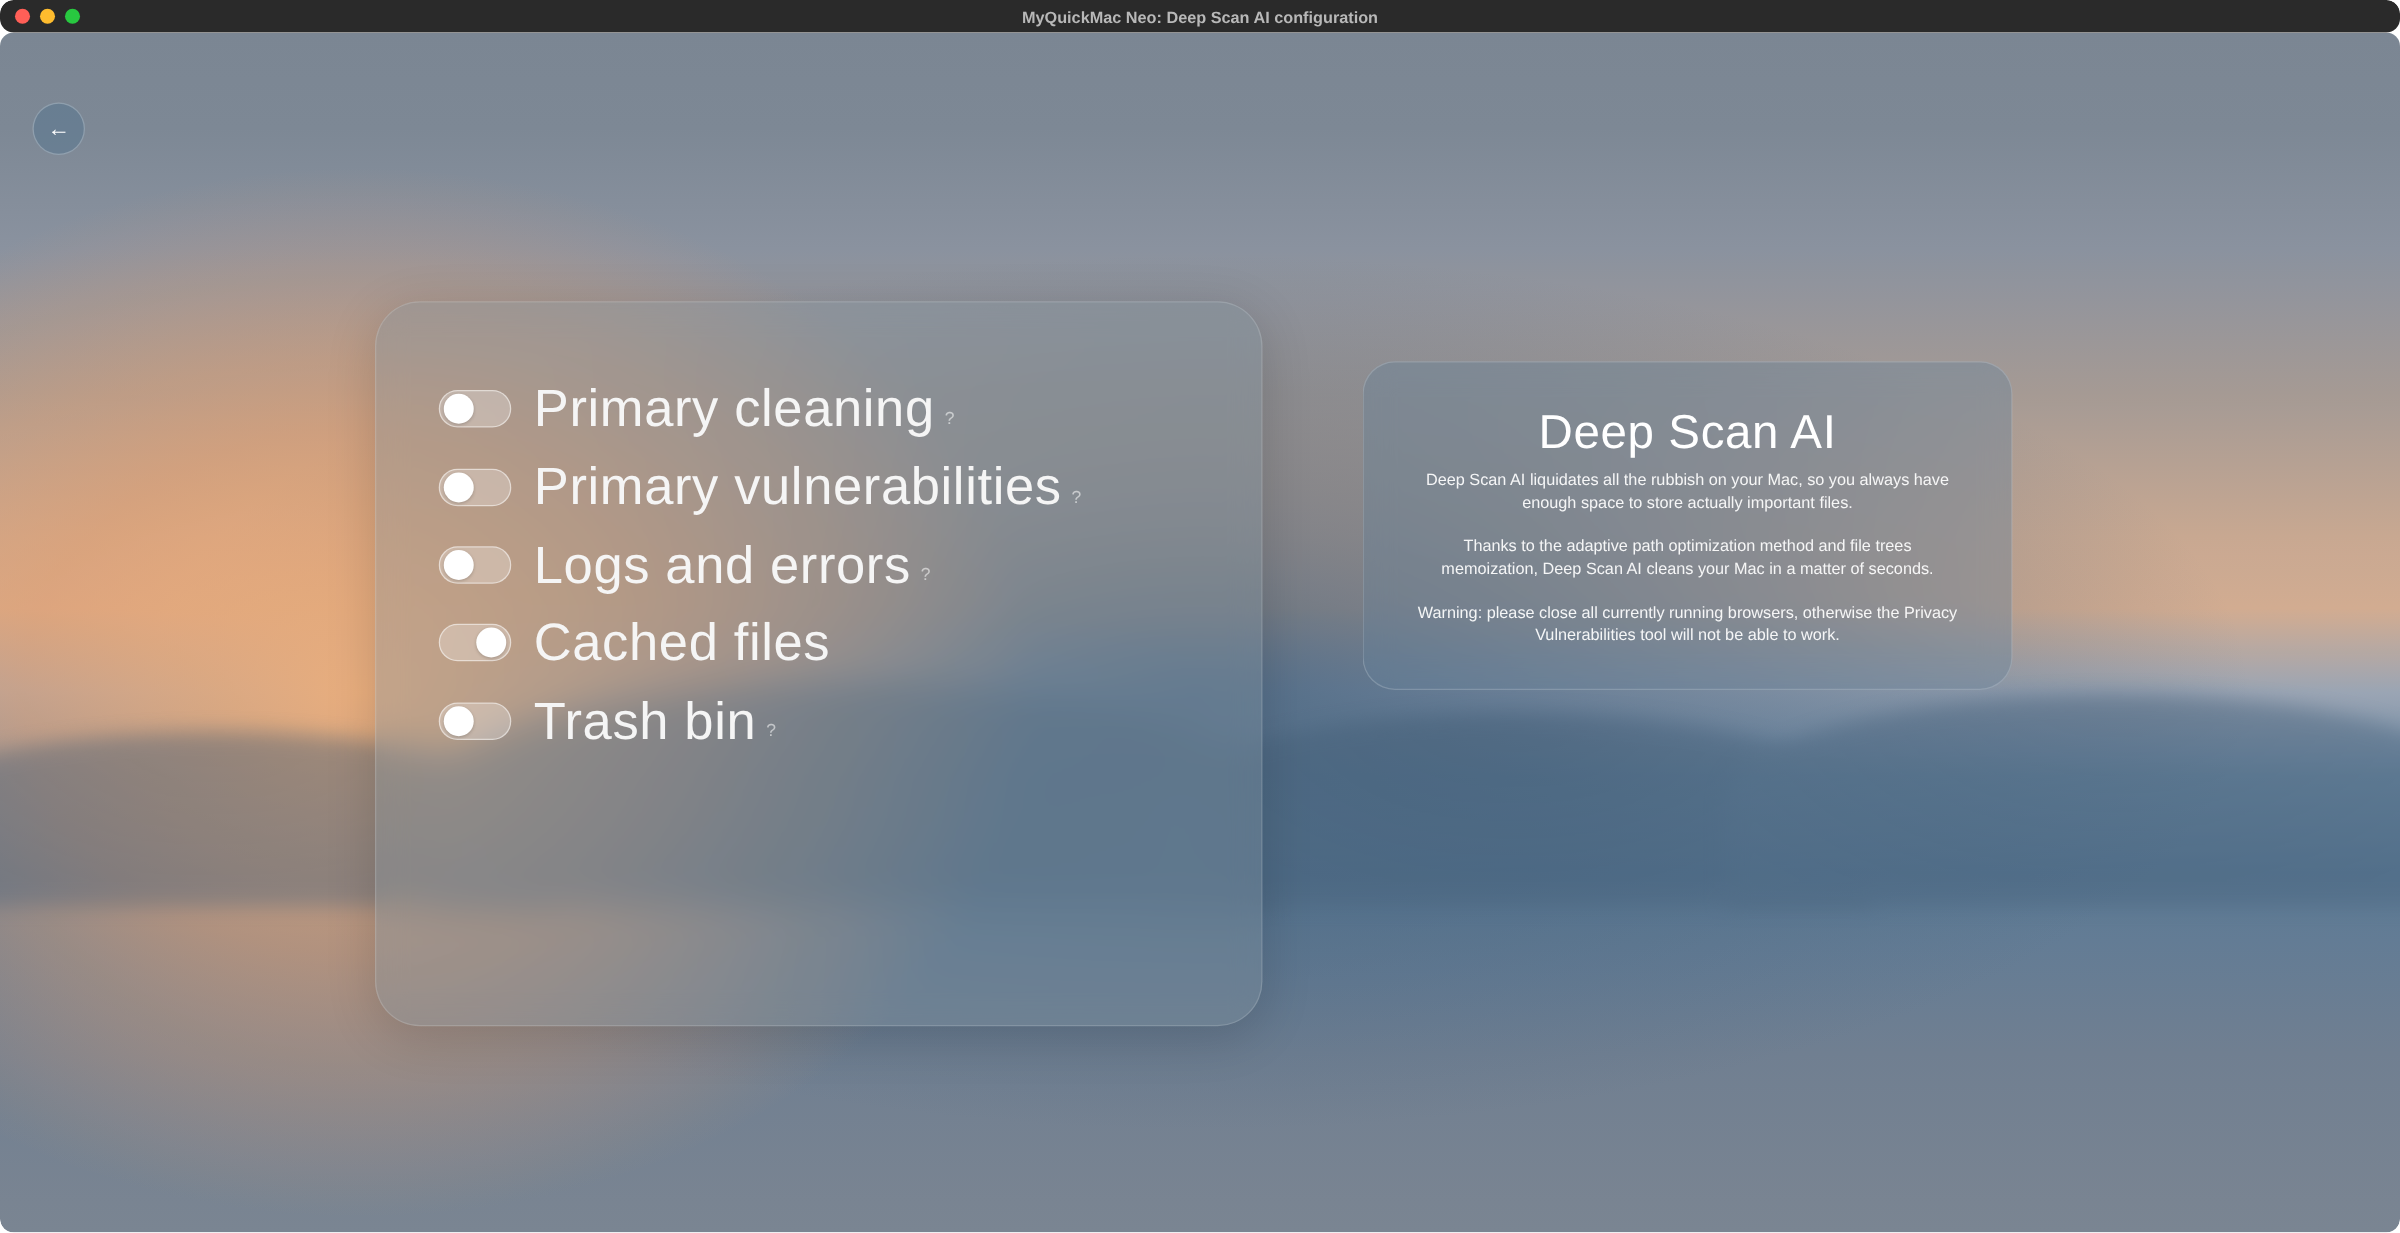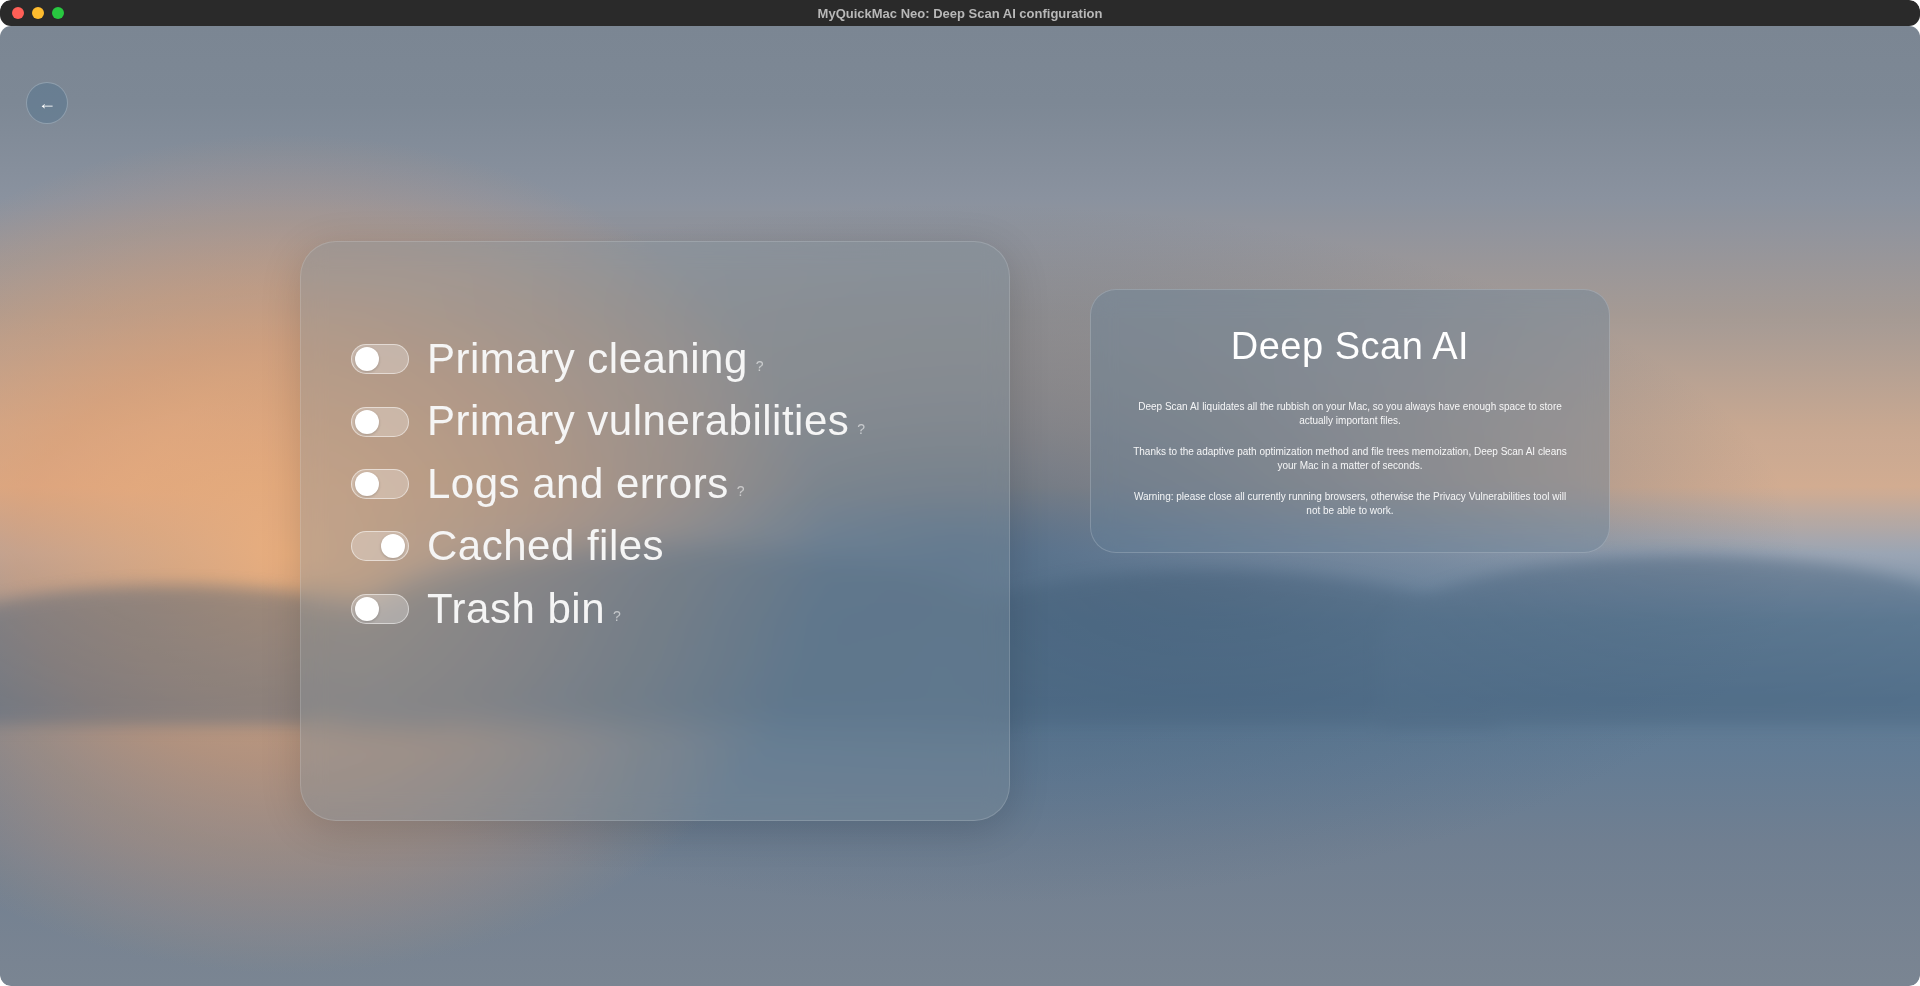--- a/index.html
+++ b/index.html
@@ -124,21 +124,21 @@
   }
   
   .options-panel {
     width: 710px;
     min-height: 580px;
     background: rgba(130, 145, 158, 0.35);
     backdrop-filter: blur(12px);
     border-radius: 36px;
     border: 1px solid rgba(255,255,255,0.15);
     box-shadow: 0 8px 40px rgba(0,0,0,0.15);
-    padding: 92px 50px 50px 50px;
+    padding: 60px 50px 50px 50px;
   }
   
   .option-row {
     display: flex;
     align-items: center;
     margin-bottom: 12px;
     gap: 18px;
   }
   
   .toggle {
@@ -200,26 +200,26 @@
     border-radius: 26px;
     border: 1px solid rgba(255,255,255,0.18);
     padding: 35px 40px 35px 40px;
     text-align: center;
     color: #fff;
   }
   
   .info-title {
     font-size: 38px;
     font-weight: 300;
-    margin-bottom: 32px;
+    margin-bottom: 7px;
     letter-spacing: 0.5px;
   }
   
   .info-para {
-    font-size: 10px;
+    font-size: 13px;
     line-height: 1.35;
     color: rgba(255,255,255,0.92);
     margin-bottom: 18px;
     font-weight: 400;
   }
   
   .info-para:last-child { margin-bottom: 0; }
   
   .done-button {
     margin-top: 30px;

